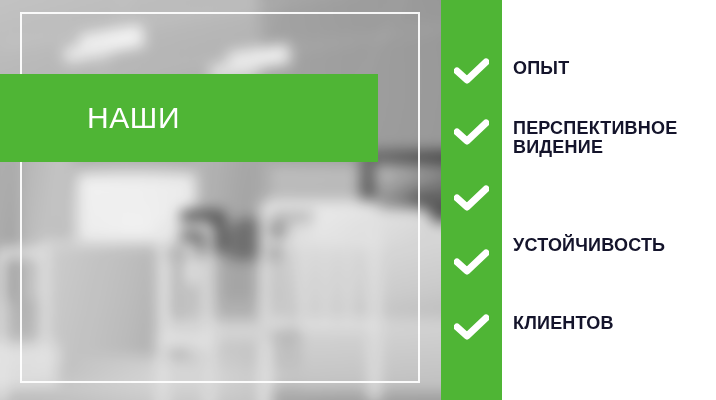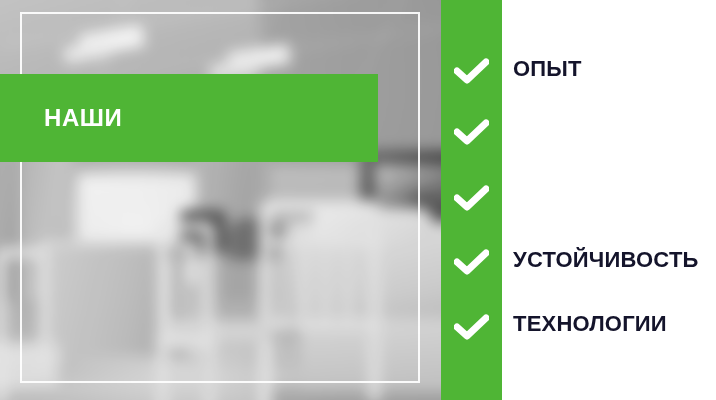--- a/index.html
+++ b/index.html
@@ -104,33 +104,33 @@
   .photo-tint{position:absolute;inset:0;background:rgba(160,160,160,0.05);}
 
   
   .frame{position:absolute;left:20px;top:12px;width:400px;height:371px;
     border:2px solid rgba(255,255,255,0.92);box-sizing:border-box;pointer-events:none;}
 
   
   .title-banner{position:absolute;left:0;top:74px;width:378px;height:88px;
     background:#4fb535;display:flex;flex-direction:column;justify-content:center;
     padding-left:44px;box-sizing:border-box;}
-  .title-line{color:#ffffff;font-size:24px;line-height:34px;letter-spacing:.6px;font-weight:700;white-space:nowrap;}
+  .title-line{color:#ffffff;font-size:30px;line-height:34px;letter-spacing:.6px;font-weight:400;white-space:nowrap;margin-left:43px;}
 
   
   .green-strip{position:absolute;left:441px;top:0;width:61px;height:400px;background:#4fb535;}
 
   
   .list-panel{position:absolute;left:502px;top:0;width:214px;height:400px;background:#ffffff;}
 
   .check{position:absolute;left:454px;width:35px;height:26px;}
   .check svg{display:block;width:35px;height:26px;}
 
   .bullet{position:absolute;left:513px;width:196px;color:#14142b;
-    font-size:22px;line-height:19px;font-weight:700;letter-spacing:.2px;}
+    font-size:18px;line-height:19px;font-weight:700;letter-spacing:.2px;}
   .bullet div{white-space:nowrap;}
 </style>
 </head>
 <body>
 
 <div id="slide">
 
   <div class="photo-panel">
     <div class="ward">
       <div class="w-ceiling"></div>
@@ -232,22 +232,26 @@
   </div>
   <div class="check" style="top:314px">
     <svg viewBox="0 0 35 26">
         <path d="M3 13 L13 22 L32 4" fill="none" stroke="#ffffff" stroke-width="7" stroke-linecap="round" stroke-linejoin="round"></path>
       </svg>
   </div>
 
   <div class="bullet" style="top:59px">
     <div>ОПЫТ</div>
   </div>
+  <div class="bullet" style="top:119px">
+    <div>ПЕРСПЕКТИВНОЕ</div>
+    <div>ВИДЕНИЕ</div>
+  </div>
   <div class="bullet" style="top:185px">
   </div>
-  <div class="bullet" style="top:250px">
+  <div class="bullet" style="top:236px">
     <div>УСТОЙЧИВОСТЬ</div>
   </div>
   <div class="bullet" style="top:314px">
-    <div>ТЕХНОЛОГИИ</div>
+    <div>КЛИЕНТОВ</div>
   </div>
 
 </div>
 
 </body></html>

